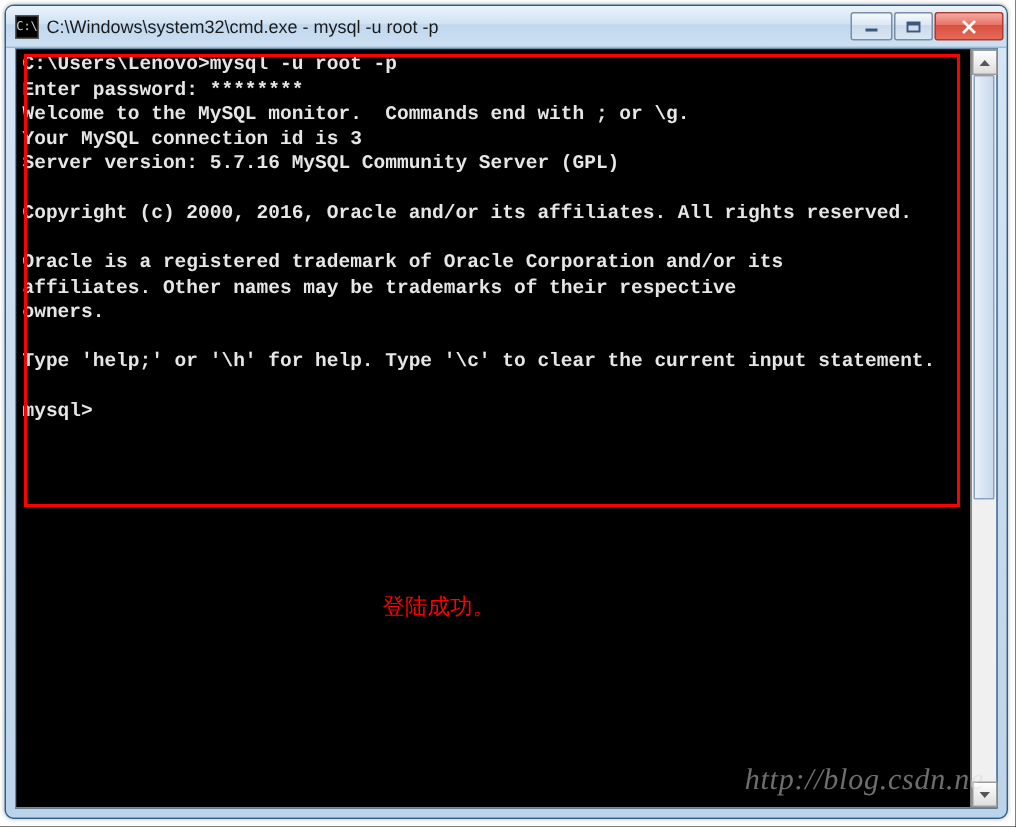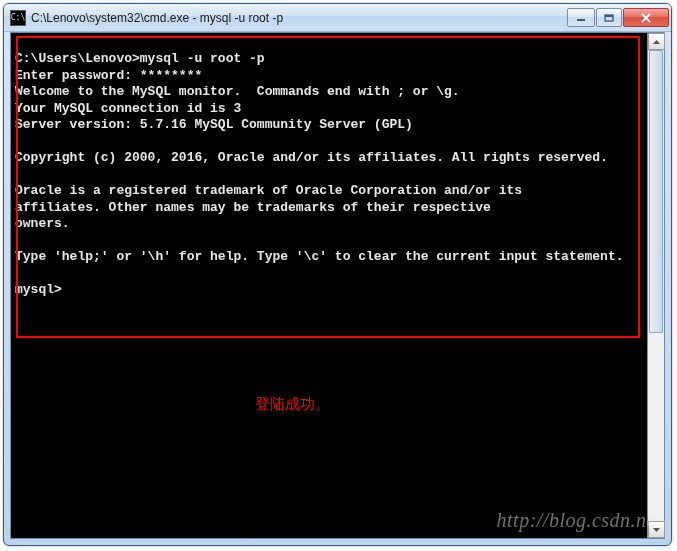--- a/index.html
+++ b/index.html
@@ -94,21 +94,20 @@
       bottom: 0;
       background: #000;
       font-family: "Consolas", "Courier New", monospace;
       font-size: 13px;
       line-height: 16.5px;
       color: #e6e6e6;
       font-weight: bold;
       white-space: pre-wrap;
       word-break: break-all;
       padding: 2px 4px;
-      margin-top: 16px;
     }
     .red-box {
       position: absolute;
       border: 2px solid #ff0000;
       background: transparent;
       pointer-events: none;
     }
     .scrollbar {
       position: absolute;
       right: 0;
@@ -169,21 +168,21 @@
       pointer-events: none;
     }
     .term-line { display: block; }
   </style>
 </head>
 <body>
 
 <div class="window">
   <div class="titlebar">
     <div class="app-icon">C:\</div>
-    <div class="title-text">C:\Lenovo\system32\cmd.exe - mysql  -u root -p</div>
+    <div class="title-text">C:\Windows\system32\cmd.exe - mysql  -u root -p</div>
     <div class="win-controls">
       <div class="win-btn min">
         <svg width="10" height="8" viewBox="0 0 10 8">
             <rect x="1" y="5" width="8" height="2" fill="#3a5a7a"></rect>
           </svg>
       </div>
       <div class="win-btn max">
         <svg width="10" height="8" viewBox="0 0 10 8">
             <rect x="1" y="1" width="8" height="6" fill="none" stroke="#3a5a7a" stroke-width="1.3"></rect>
             <rect x="1" y="1" width="8" height="2" fill="#3a5a7a"></rect>

